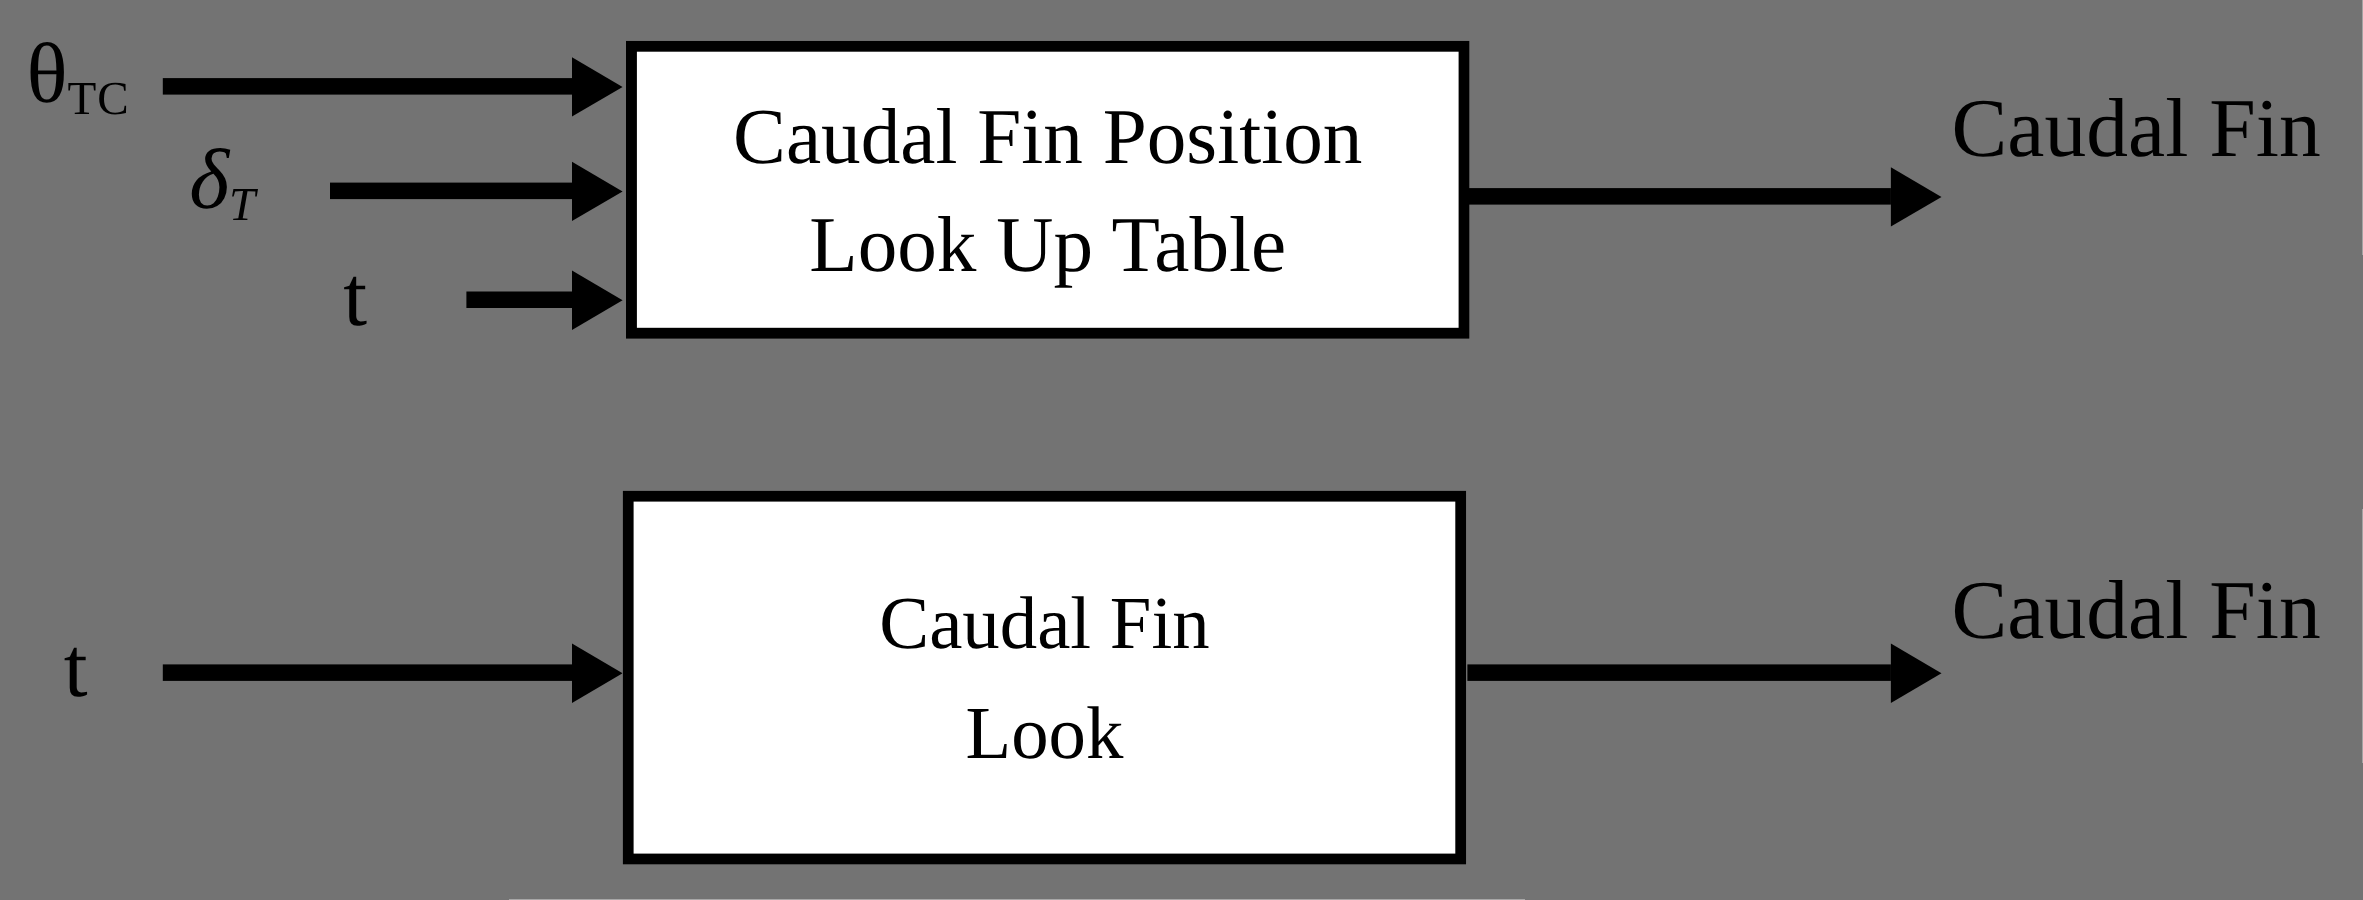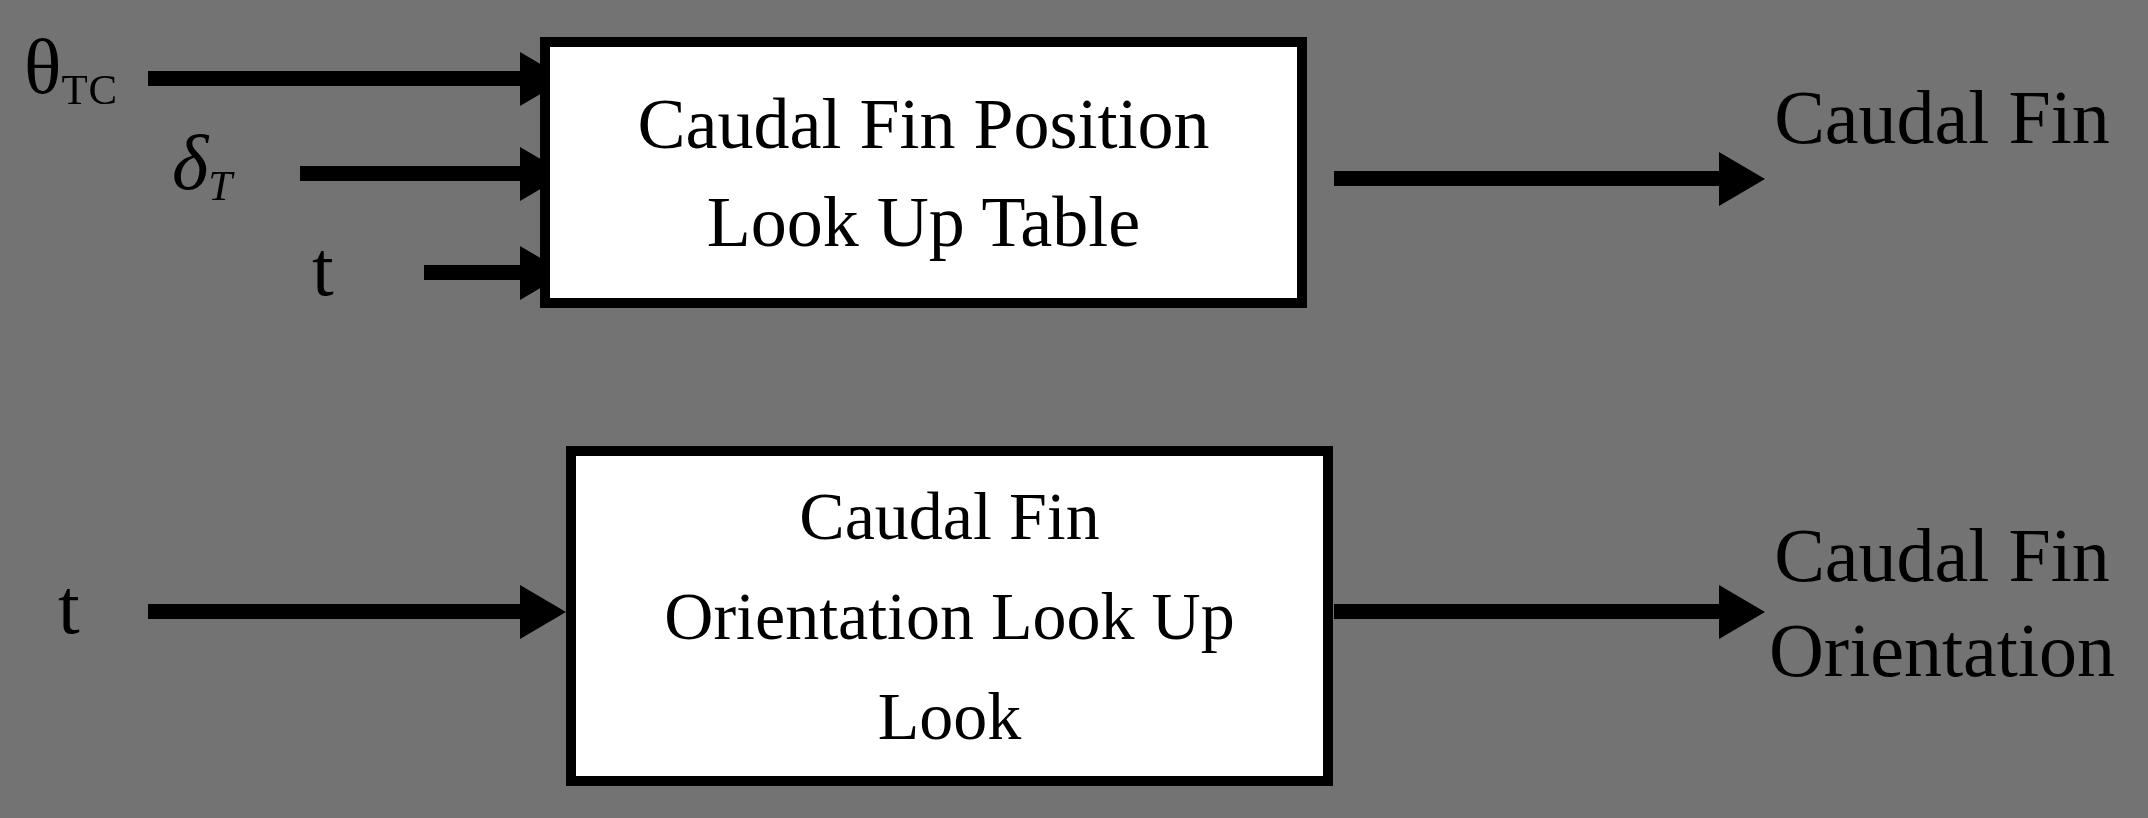--- a/index.html
+++ b/index.html
@@ -18,21 +18,21 @@
     position: absolute;
     background: #ffffff;
     border: 10px solid #000000;
     box-sizing: border-box;
     display: flex;
     flex-direction: column;
     align-items: center;
     justify-content: center;
     text-align: center;
   }
-  .block--top    { left: 540px; top: 37px;  width: 767px; height: 271px; }
+  .block--top    { left: 569px; top: 37px;  width: 767px; height: 271px; }
   .block--bottom { left: 566px; top: 446px; width: 767px; height: 340px; }
   .block--top .block-line    { font-size: 72px; line-height: 98px;  white-space: nowrap; }
   .block--bottom .block-line { font-size: 68px; line-height: 100px; white-space: nowrap; }
 
   
   .arrow {
     position: absolute;
     height: 15px;
     background: #000000;
   }
@@ -109,23 +109,21 @@
   <div class="outlabel outlabel--top">
     <div>Caudal Fin</div>
   </div>
 
   <div class="sig sig--t-bot"><span>t</span></div>
 
   <div class="arrow arrow--in4"></div>
 
   <div class="block block--bottom">
     <div class="block-line">Caudal Fin</div>
-    <div class="block-line">Orientation Look Up</div>
     <div class="block-line">Look</div>
   </div>
 
   <div class="arrow arrow--out-bot"></div>
   <div class="outlabel outlabel--bot">
     <div>Caudal Fin</div>
-    <div>Orientation</div>
   </div>
 
 </div>
 
 </body></html>

